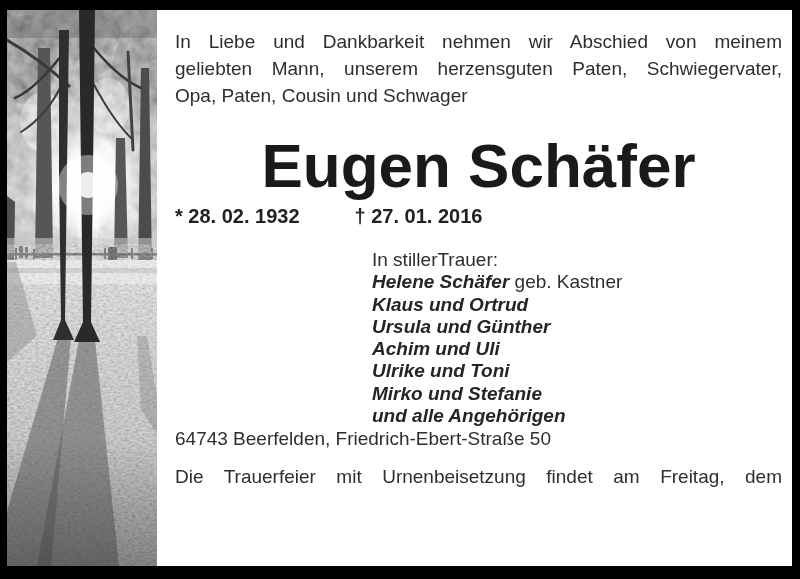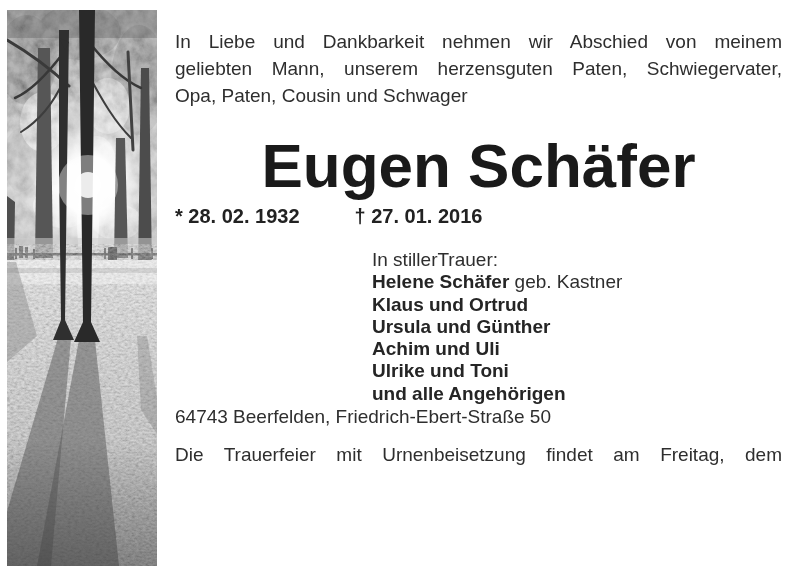--- a/index.html
+++ b/index.html
@@ -1,20 +1,20 @@
 <!DOCTYPE html>
 <html><head>
 <meta charset="utf-8">
 <style>
   html,body{margin:0;padding:0;background:#e9e9e9;}
   *{box-sizing:border-box;}
   .frame{
     position:relative;
     width:800px;height:579px;
-    background:#ffffff;
+    background:#000000;
     font-family:"Liberation Sans", sans-serif;
     overflow:hidden;
   }
   .inner{
     position:absolute;left:7px;top:10px;
     width:785px;height:556px;
     display:flex;
   }
   .photo{
     width:150px;height:556px;flex:none;
@@ -52,21 +52,21 @@
     font-weight:bold;
     font-size:20px;
     line-height:22px;
     color:#222222;
   }
   .mourners{
     margin-top:22px;
     margin-left:197px;
     line-height:22.3px;
   }
-  .mourners .bold{font-weight:bold;color:#252525;}
+  .mourners .bold{font-weight:bold;color:#252525;font-style:italic;}
   .mourners .reg{font-weight:normal;}
   .address{
     line-height:24px;
   }
   .funeral{
     margin-top:13px;
   }
   .funeral .line{line-height:26px;}
 </style>
 </head>
@@ -208,20 +208,21 @@
         <span>† 27. 01. 2016</span>
       </div>
 
       <div class="mourners">
         <div class="m-head">In stillerTrauer:</div>
         <div><span class="bold">Helene Schäfer</span><span class="reg"> geb. Kastner</span></div>
         <div><span class="bold">Klaus und Ortrud</span><span class="reg"></span></div>
         <div><span class="bold">Ursula und Günther</span><span class="reg"></span></div>
         <div><span class="bold">Achim und Uli</span><span class="reg"></span></div>
         <div><span class="bold">Ulrike und Toni</span><span class="reg"></span></div>
+        <div><span class="bold">Mirko und Stefanie</span><span class="reg"></span></div>
         <div><span class="bold">und alle Angehörigen</span><span class="reg"></span></div>
       </div>
 
       <div class="address">64743 Beerfelden, Friedrich-Ebert-Straße 50</div>
 
       <div class="para funeral">
         <div class="line j">Die Trauerfeier mit Urnenbeisetzung findet am Freitag, dem</div>
       </div>
 
     </div>

